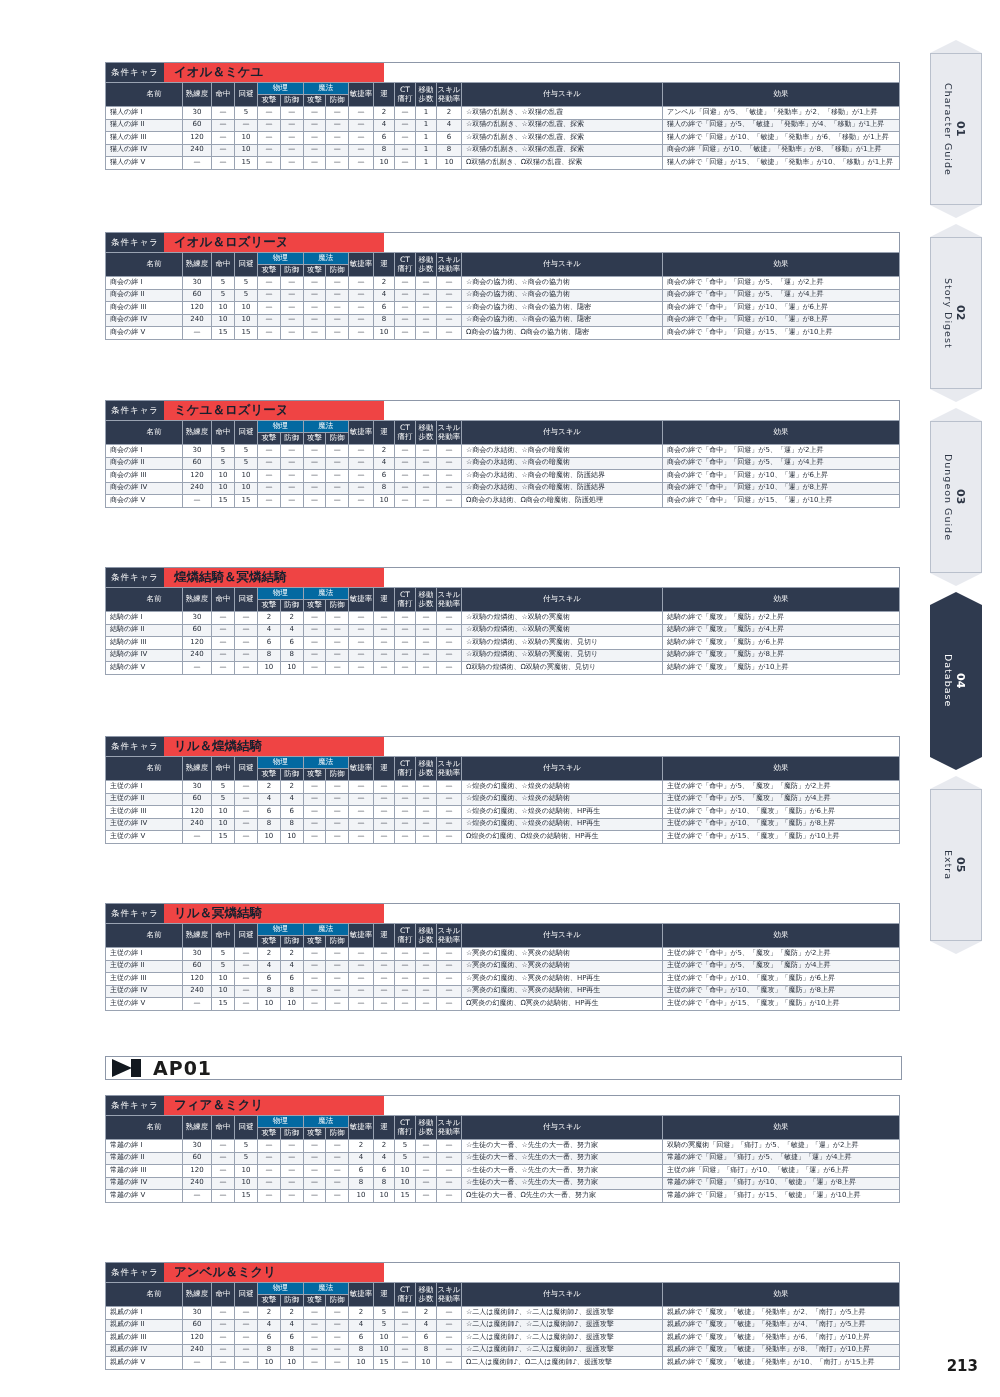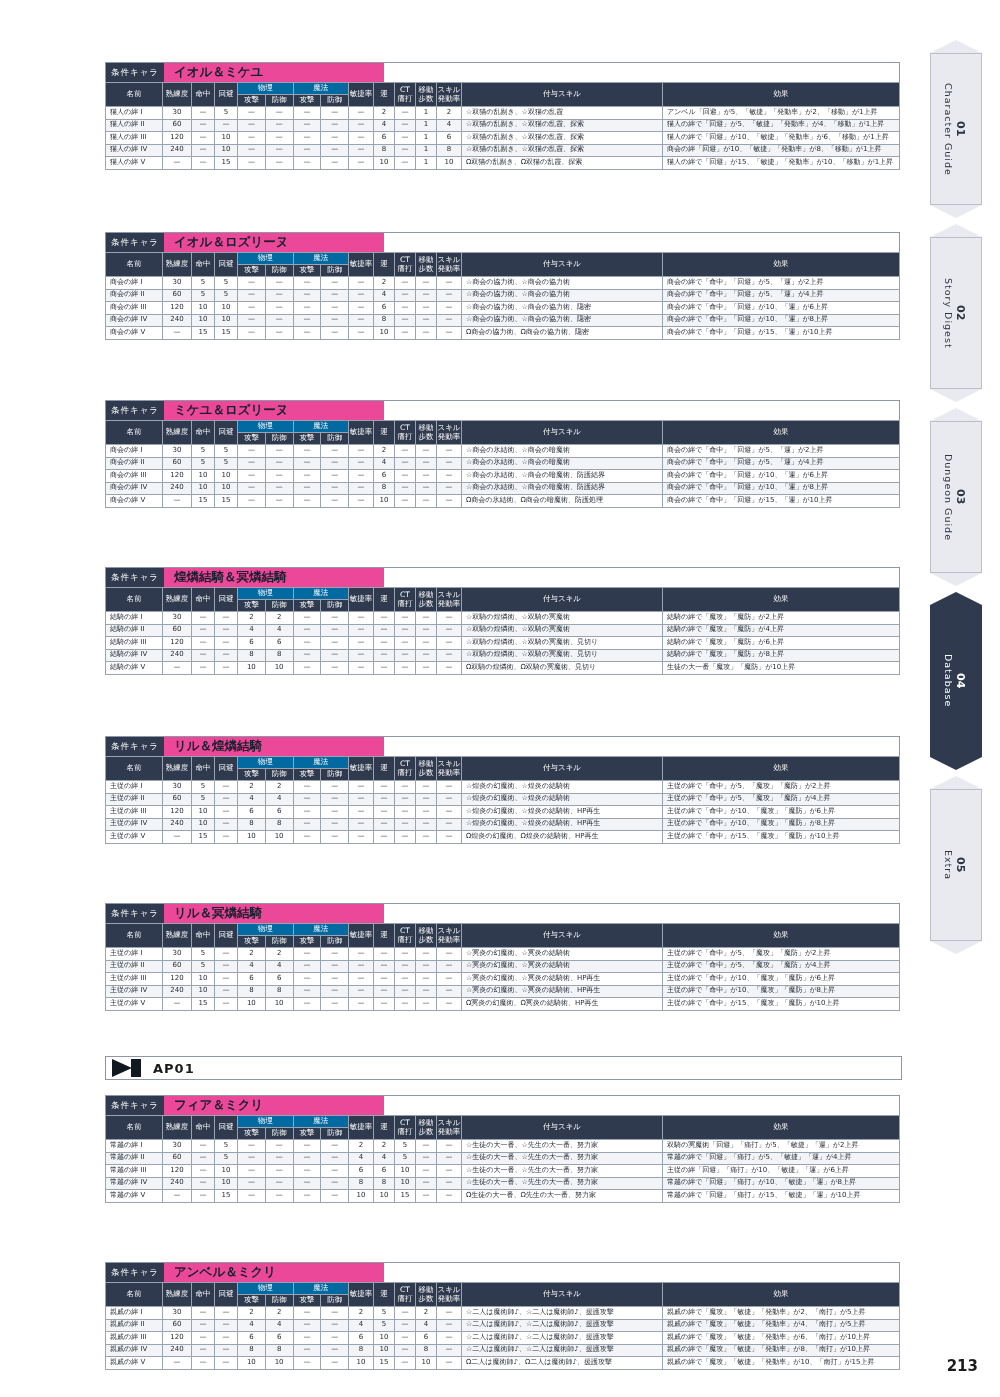--- a/index.html
+++ b/index.html
@@ -17,43 +17,43 @@
   .tab.active .txt,.tab.active .num{color:#ffffff;}
   .arrowup{width:0;height:0;border-left:26px solid transparent;border-right:26px solid transparent;border-bottom:13px solid #e8eaef;}
   .arrowdn{width:0;height:0;border-left:26px solid transparent;border-right:26px solid transparent;border-top:13px solid #e8eaef;}
   .tab.active .arrowup{border-bottom-color:#2f3a4f;}
   .tab.active .arrowdn{border-top-color:#2f3a4f;}
 
   
   .block{position:absolute;left:105px;width:795px;border-radius:9px;}
   .hdr{display:flex;align-items:stretch;height:19px;border:1px solid #8d97a8;border-bottom:none;background:#ffffff;}
   .hdr .cond{background:#2f3a4f;color:#fff;font-size:8.5px;display:flex;align-items:center;justify-content:center;width:58px;letter-spacing:1px;}
-  .hdr .pair{background:#ec4899;color:#17202e;font-weight:bold;font-size:12.5px;display:flex;align-items:center;padding-left:10px;flex:0 0 210px;}
+  .hdr .pair{background:#ef4444;color:#17202e;font-weight:bold;font-size:12.5px;display:flex;align-items:center;padding-left:10px;flex:0 0 210px;}
   .hdr .rest{background:#ffffff;flex:1;}
 
   table{border-collapse:collapse;width:795px;table-layout:fixed;}
   table td,table th{border:1px solid #9aa3b2;font-size:7px;padding:0;text-align:center;vertical-align:middle;line-height:1.1;color:#1d2430;}
   thead th{background:#2f3a4f;color:#ffffff;font-weight:normal;font-size:7.5px;height:11px;}
   thead th.g{background:#0369a1;}
   tbody td{height:11.5px;background:#ffffff;}
   tbody tr:nth-child(even) td{background:#f2f4f7;}
   td.l{text-align:left;padding-left:4px;}
-  .nm{width:56px;}
+  .nm{width:56px;padding-left:20px;}
   .c28{width:28px;}
   .c22{width:22px;}
   .c20{width:20px;}
   .c24{width:24px;}
   .sk{width:200px;}
   .ef{width:236px;}
 
   
   .apbar{position:absolute;left:105px;width:795px;height:22px;border:1px solid #8d97a8;background:#fff;display:flex;align-items:center;}
   .apbar .tri{width:0;height:0;border-top:9px solid transparent;border-bottom:9px solid transparent;border-left:20px solid #12181f;margin-left:6px;}
   .apbar .tri2{width:10px;height:18px;background:#12181f;margin-left:-1px;}
-  .apbar .lbl{font-size:13px;font-weight:bold;margin-left:12px;letter-spacing:1px;}
+  .apbar .lbl{font-size:19px;font-weight:bold;margin-left:12px;letter-spacing:1px;}
 
   .pageno{position:absolute;right:22px;bottom:22px;font-size:15px;font-weight:bold;color:#1b1b1b;}
 </style>
 </head>
 <body>
 
 <div class="page">
 
   <div class="rail" id="rail">
       <div class="tab">
@@ -573,21 +573,21 @@
               <td class="">10</td>
               <td class="">10</td>
               <td class="">—</td>
               <td class="">—</td>
               <td class="">—</td>
               <td class="">—</td>
               <td class="">—</td>
               <td class="">—</td>
               <td class="">—</td>
               <td class="l sk">Ω双騎の煌燐術、Ω双騎の冥魔術、見切り</td>
-              <td class="l ef">生徒の大一番「魔攻」「魔防」が10上昇</td>
+              <td class="l ef">結騎の絆で「魔攻」「魔防」が10上昇</td>
             </tr>
           </tbody>
         </table>
       </div>
       <div class="block" style="top: 736px;">
         <div class="hdr">
           <div class="cond">条件キャラ</div>
           <div class="pair">リル＆煌燐結騎</div>
           <div class="rest"></div>
         </div>

